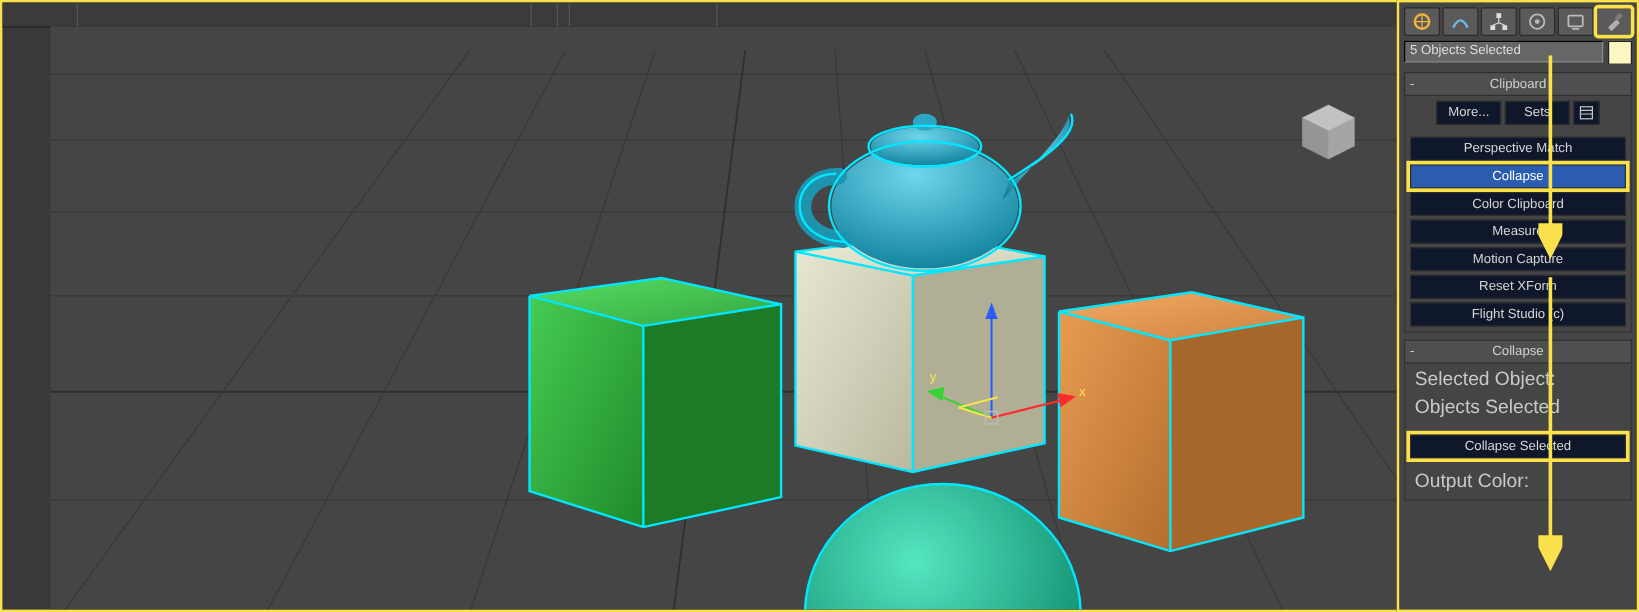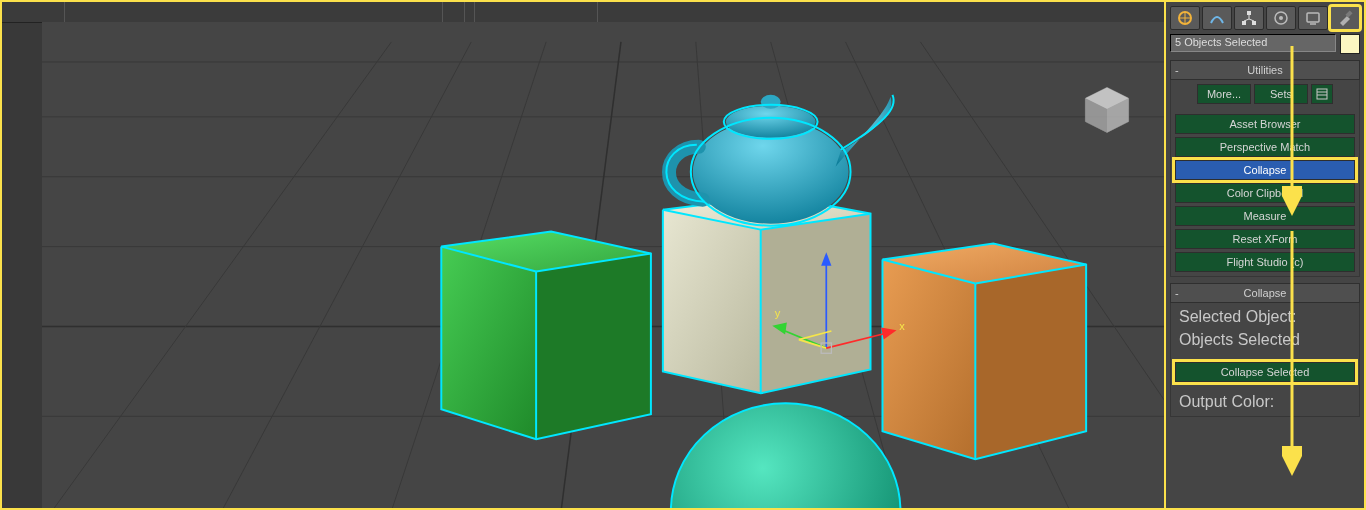--- a/index.html
+++ b/index.html
@@ -30,21 +30,21 @@
   .tab{width:28px;height:22px;background:#5a5a5a;border:1px solid #2b2b2b;display:flex;align-items:center;justify-content:center;border-radius:2px}
   .tab svg{width:18px;height:18px}
   .tab-highlight{outline:3px solid #fbe14b;outline-offset:-1px}
   #sel-row{display:flex;gap:4px;margin-bottom:6px}
   #sel-label{flex:1;height:18px;background:#666;border:1px inset #333;color:#ddd;padding:1px 4px;box-sizing:border-box}
   #sel-color{width:18px;height:18px;background:#fcf7c2;border:1px solid #222}
   .rollout{margin-bottom:6px}
   .rollout-hdr{height:18px;background:#4f4f4f;border:1px solid #2f2f2f;color:#d0d0d0;display:flex;align-items:center;justify-content:center;position:relative;font-size:11px}
   .rollout-hdr .toggle{position:absolute;left:4px}
   .rollout-body{background:#454545;border:1px solid #363636;border-top:none;padding:4px;display:flex;flex-direction:column;gap:3px}
-  .p-btn{height:18px;background:#14532d;border:1px solid #2e2e2e;color:#d6d6d6;display:flex;align-items:center;justify-content:center;cursor:default}
+  .p-btn{height:18px;background:#0f172a;border:1px solid #2e2e2e;color:#d6d6d6;display:flex;align-items:center;justify-content:center;cursor:default}
   .p-btn.small{width:52px}
   .p-btn.tiny{width:20px}
   .p-btn.selected{background:#2a5db0;color:#fff}
   .p-btn-row{display:flex;gap:3px;justify-content:center}
   .highlight{outline:3px solid #fbe14b;outline-offset:0}
   .info-text{font-size:16px;color:#c8c8c8;padding:1px 4px}
   
   #anno-arrow{position:absolute;right:62px;top:44px;pointer-events:none}
 </style>
 </head>
@@ -247,40 +247,40 @@
     </div>
 
     <div id="sel-row">
       <div id="sel-label">5 Objects Selected</div>
       <div id="sel-color"></div>
     </div>
 
     <div class="rollout">
       <div class="rollout-hdr">
         <span class="toggle">-</span>
-        <span>Utilities</span>
+        <span>Clipboard</span>
       </div>
       <div class="rollout-body">
         <div class="p-btn-row">
           <div class="p-btn small">More...</div>
           <div class="p-btn small">Sets</div>
           <div class="p-btn tiny">
             <svg width="12" height="12" viewBox="0 0 12 12">
                 <rect x="1" y="1" width="10" height="10" fill="none" stroke="#c8c8c8"></rect>
                 <line x1="1" y1="4" x2="11" y2="4" stroke="#c8c8c8"></line>
                 <line x1="1" y1="7" x2="11" y2="7" stroke="#c8c8c8"></line>
               </svg>
           </div>
         </div>
         <div style="height:4px"></div>
-        <div class="p-btn">Asset Browser</div>
         <div class="p-btn">Perspective Match</div>
         <div class="p-btn selected highlight">Collapse</div>
         <div class="p-btn">Color Clipboard</div>
         <div class="p-btn">Measure</div>
+        <div class="p-btn">Motion Capture</div>
         <div class="p-btn">Reset XForm</div>
         <div class="p-btn">Flight Studio (c)</div>
       </div>
     </div>
 
     <div class="rollout">
       <div class="rollout-hdr">
         <span class="toggle">-</span>
         <span>Collapse</span>
       </div>

